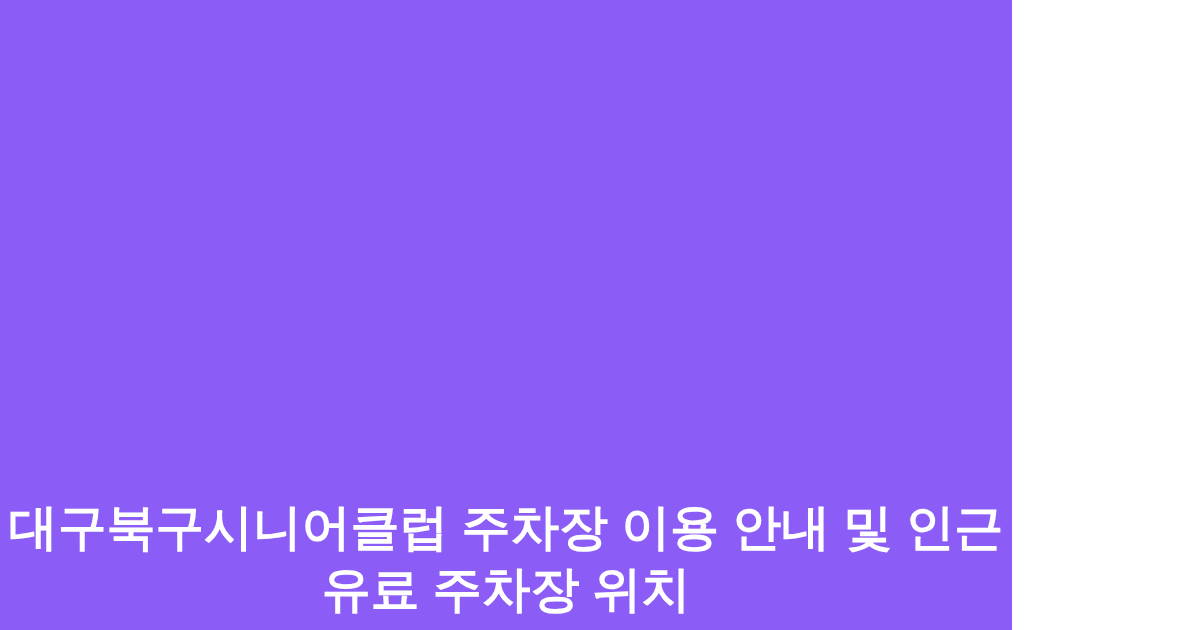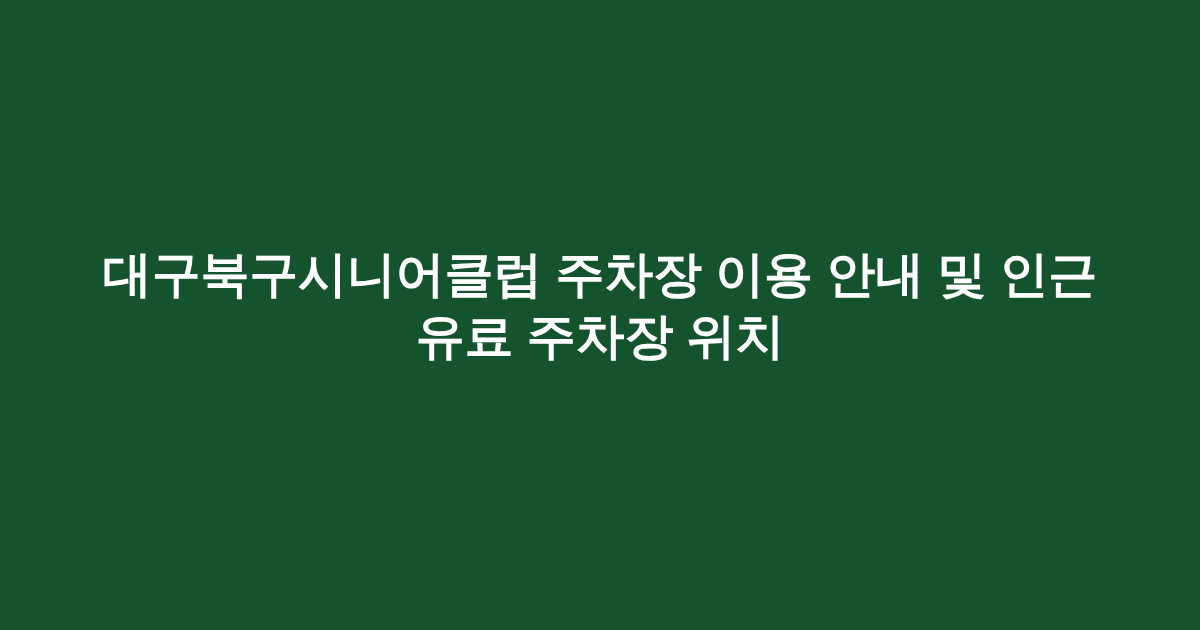--- a/index.html
+++ b/index.html
@@ -12,27 +12,27 @@
     width: 1200px;
     height: 630px;
     overflow: hidden;
     font-family: "Liberation Sans", "DejaVu Sans", sans-serif;
   }
 
   
   .og-card {
     position: relative;
     box-sizing: border-box;
-    width: 1200px;
+    width: 1012px;
     height: 630px;
-    background-color: #14532d;
+    background-color: #8b5cf6;
     display: flex;
     flex-direction: column;
     align-items: center;
-    justify-content: center;
+    justify-content: flex-end;
   }
 
   
   .title-block {
     width: 1060px;
     margin: 0;
     padding: 0;
     
     transform: translateY(-9px);
   }

